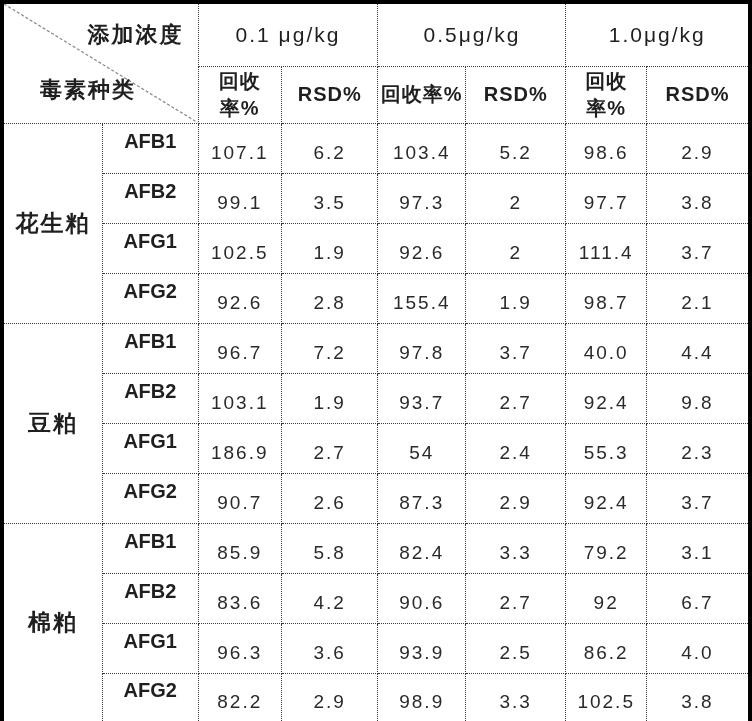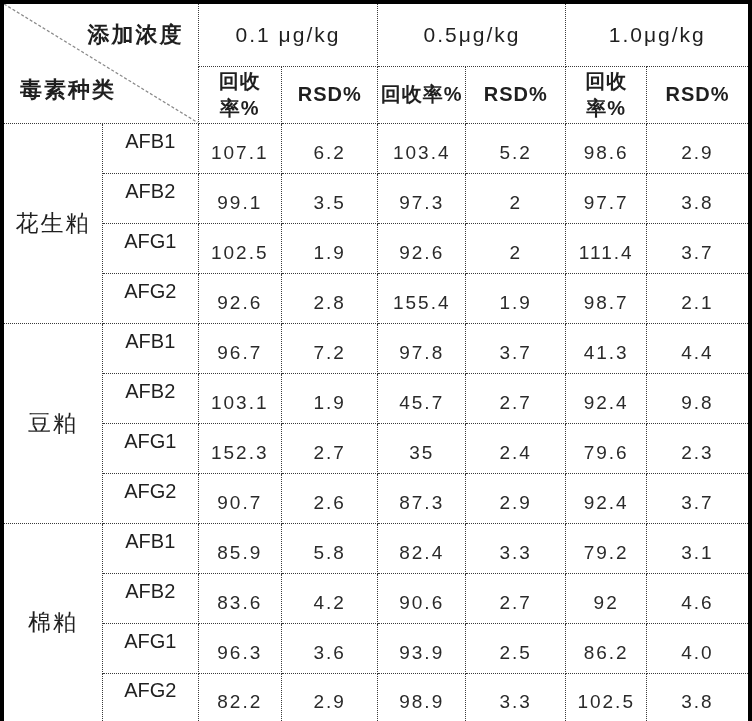--- a/index.html
+++ b/index.html
@@ -56,45 +56,45 @@
     top: 16px;
     right: 14px;
     font-size: 22px;
     font-weight: 700;
     letter-spacing: 2px;
     color: #1f1f1f;
   }
   .corner-bottom-label {
     position: absolute;
     bottom: 18px;
-    left: 16px;
+    left: 36px;
     font-size: 22px;
     font-weight: 700;
     letter-spacing: 2px;
     color: #1f1f1f;
   }
 
   td.conc-header {
     font-size: 21px;
     font-weight: 400;
     letter-spacing: 2px;
   }
   td.sub-header {
     font-size: 20px;
     font-weight: 700;
     letter-spacing: 1px;
   }
   td.group-cell {
     font-size: 23px;
-    font-weight: 400;
+    font-weight: 700;
     letter-spacing: 2px;
   }
   td.toxin-cell {
     font-size: 20px;
-    font-weight: 400;
+    font-weight: 700;
     vertical-align: middle;
     padding-bottom: 14px;
   }
   td.value-cell {
     font-size: 19px;
     font-weight: 400;
     letter-spacing: 2px;
     vertical-align: middle;
     padding-top: 10px;
     color: #2a2a2a;
@@ -177,39 +177,39 @@
       <td class="value-cell">2.1</td>
     </tr>
 
     <tr class="datarow">
       <td class="group-cell" rowspan="4">豆粕</td>
       <td class="toxin-cell">AFB1</td>
       <td class="value-cell">96.7</td>
       <td class="value-cell">7.2</td>
       <td class="value-cell">97.8</td>
       <td class="value-cell">3.7</td>
-      <td class="value-cell">41.3</td>
+      <td class="value-cell">40.0</td>
       <td class="value-cell">4.4</td>
     </tr>
     <tr class="datarow">
       <td class="toxin-cell">AFB2</td>
       <td class="value-cell">103.1</td>
       <td class="value-cell">1.9</td>
-      <td class="value-cell">45.7</td>
+      <td class="value-cell">93.7</td>
       <td class="value-cell">2.7</td>
       <td class="value-cell">92.4</td>
       <td class="value-cell">9.8</td>
     </tr>
     <tr class="datarow">
       <td class="toxin-cell">AFG1</td>
-      <td class="value-cell">152.3</td>
+      <td class="value-cell">186.9</td>
       <td class="value-cell">2.7</td>
-      <td class="value-cell">35</td>
+      <td class="value-cell">54</td>
       <td class="value-cell">2.4</td>
-      <td class="value-cell">79.6</td>
+      <td class="value-cell">55.3</td>
       <td class="value-cell">2.3</td>
     </tr>
     <tr class="datarow">
       <td class="toxin-cell">AFG2</td>
       <td class="value-cell">90.7</td>
       <td class="value-cell">2.6</td>
       <td class="value-cell">87.3</td>
       <td class="value-cell">2.9</td>
       <td class="value-cell">92.4</td>
       <td class="value-cell">3.7</td>
@@ -225,21 +225,21 @@
       <td class="value-cell">79.2</td>
       <td class="value-cell">3.1</td>
     </tr>
     <tr class="datarow">
       <td class="toxin-cell">AFB2</td>
       <td class="value-cell">83.6</td>
       <td class="value-cell">4.2</td>
       <td class="value-cell">90.6</td>
       <td class="value-cell">2.7</td>
       <td class="value-cell">92</td>
-      <td class="value-cell">4.6</td>
+      <td class="value-cell">6.7</td>
     </tr>
     <tr class="datarow">
       <td class="toxin-cell">AFG1</td>
       <td class="value-cell">96.3</td>
       <td class="value-cell">3.6</td>
       <td class="value-cell">93.9</td>
       <td class="value-cell">2.5</td>
       <td class="value-cell">86.2</td>
       <td class="value-cell">4.0</td>
     </tr>

